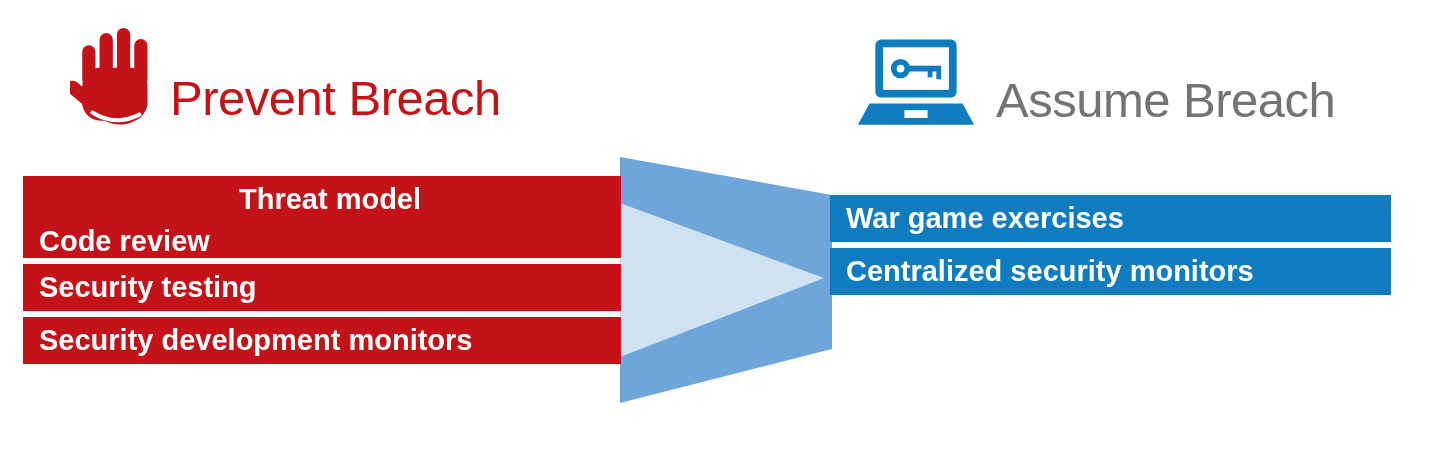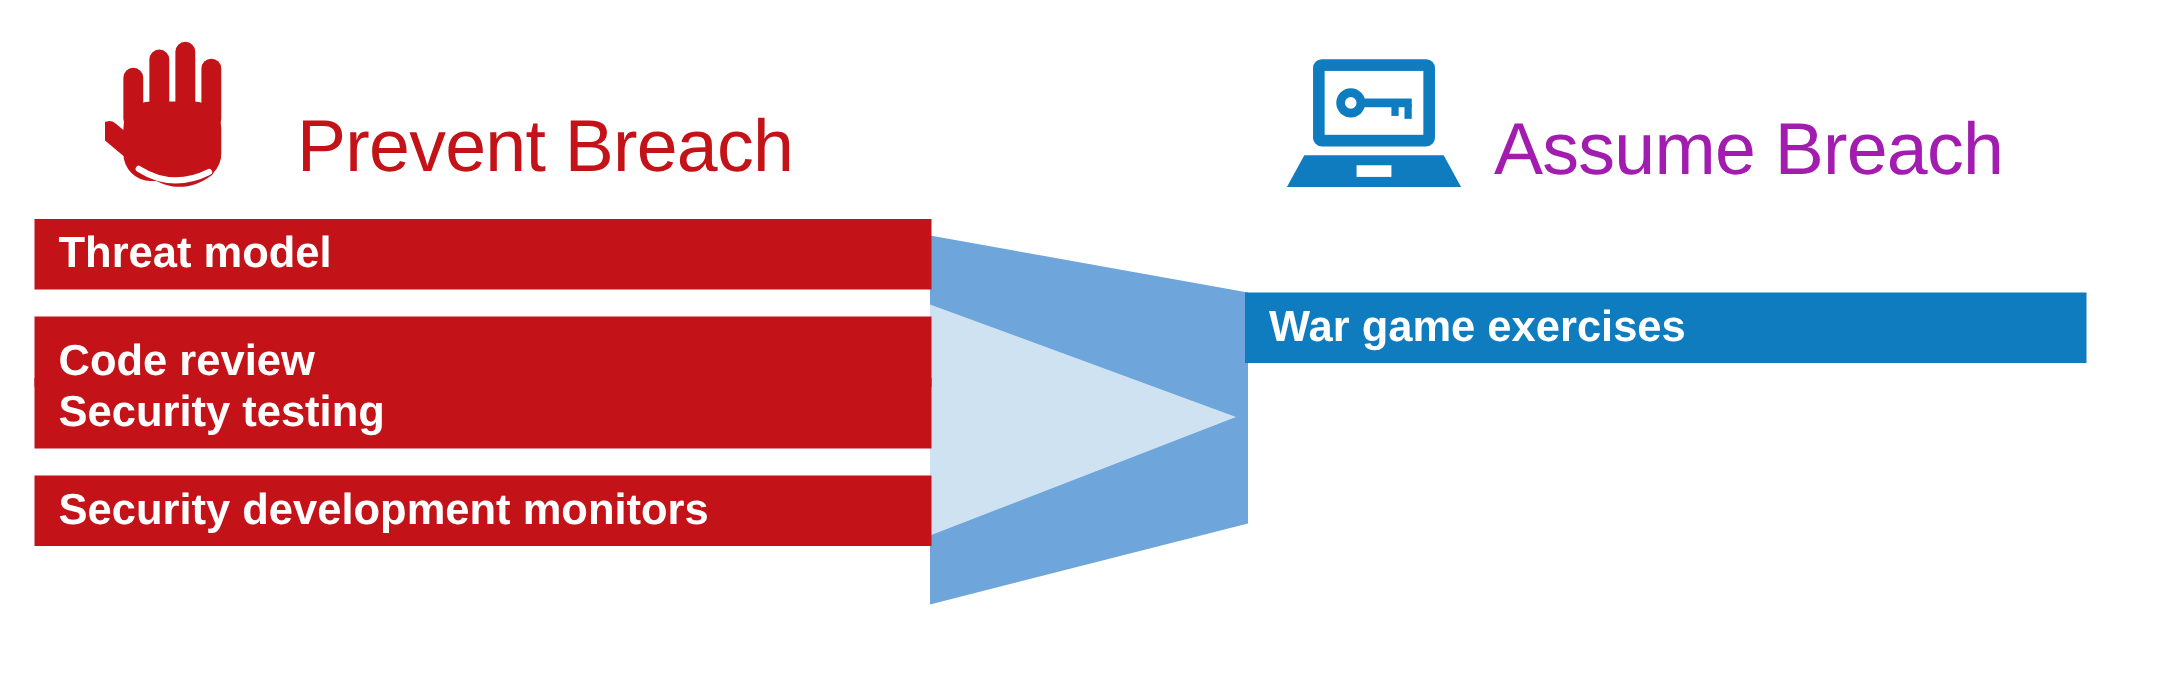--- a/index.html
+++ b/index.html
@@ -21,45 +21,45 @@
   .hand-icon   { left: 70px;  top: 24px; width: 102px; height: 120px; }
   .laptop-icon { left: 856px; top: 34px; width: 120px; height: 104px; }
 
   .header-title {
     position: absolute;
     font-size: 49px;
     font-weight: 400;
     letter-spacing: -0.5px;
     white-space: nowrap;
   }
-  .title-prevent { left: 198px; top: 70px; color: #c31218; }
-  .title-assume  { left: 996px; top: 72px; color: #a21caf; }
+  .title-prevent { left: 170px; top: 70px; color: #c31218; }
+  .title-assume  { left: 996px; top: 72px; color: #737373; }
 
   
   .bar {
     position: absolute;
     height: 47px;
     display: flex;
     align-items: center;
     padding-left: 16px;
     box-sizing: border-box;
     z-index: 2;
   }
   .bar span {
     color: #ffffff;
     font-weight: 700;
     font-size: 29px;
     white-space: nowrap;
   }
   .bar-red  { left: 23px;  width: 598px; background: #c31218; }
   .bar-blue { left: 830px; width: 561px; background: #0f7cbf; }
 
-  .red-0  { top: 146px; }
+  .red-0  { top: 176px; justify-content: center; }
   .red-1  { top: 211px; align-items: flex-end; }
-  .red-2  { top: 252px; }
+  .red-2  { top: 264px; }
   .red-3  { top: 317px; }
 
   .blue-0 { top: 195px; }
   .blue-1 { top: 248px; }
   .blue-2 { top: 301px; }
 
   
   .transition-arrow {
     position: absolute;
     left: 620px;
@@ -119,14 +119,17 @@
   <div class="bar bar-red red-2">
     <span>Security testing</span>
   </div>
   <div class="bar bar-red red-3">
     <span>Security development monitors</span>
   </div>
 
   <div class="bar bar-blue blue-0">
     <span>War game exercises</span>
   </div>
+  <div class="bar bar-blue blue-1">
+    <span>Centralized security monitors</span>
+  </div>
 
 </div>
 
 </body></html>

